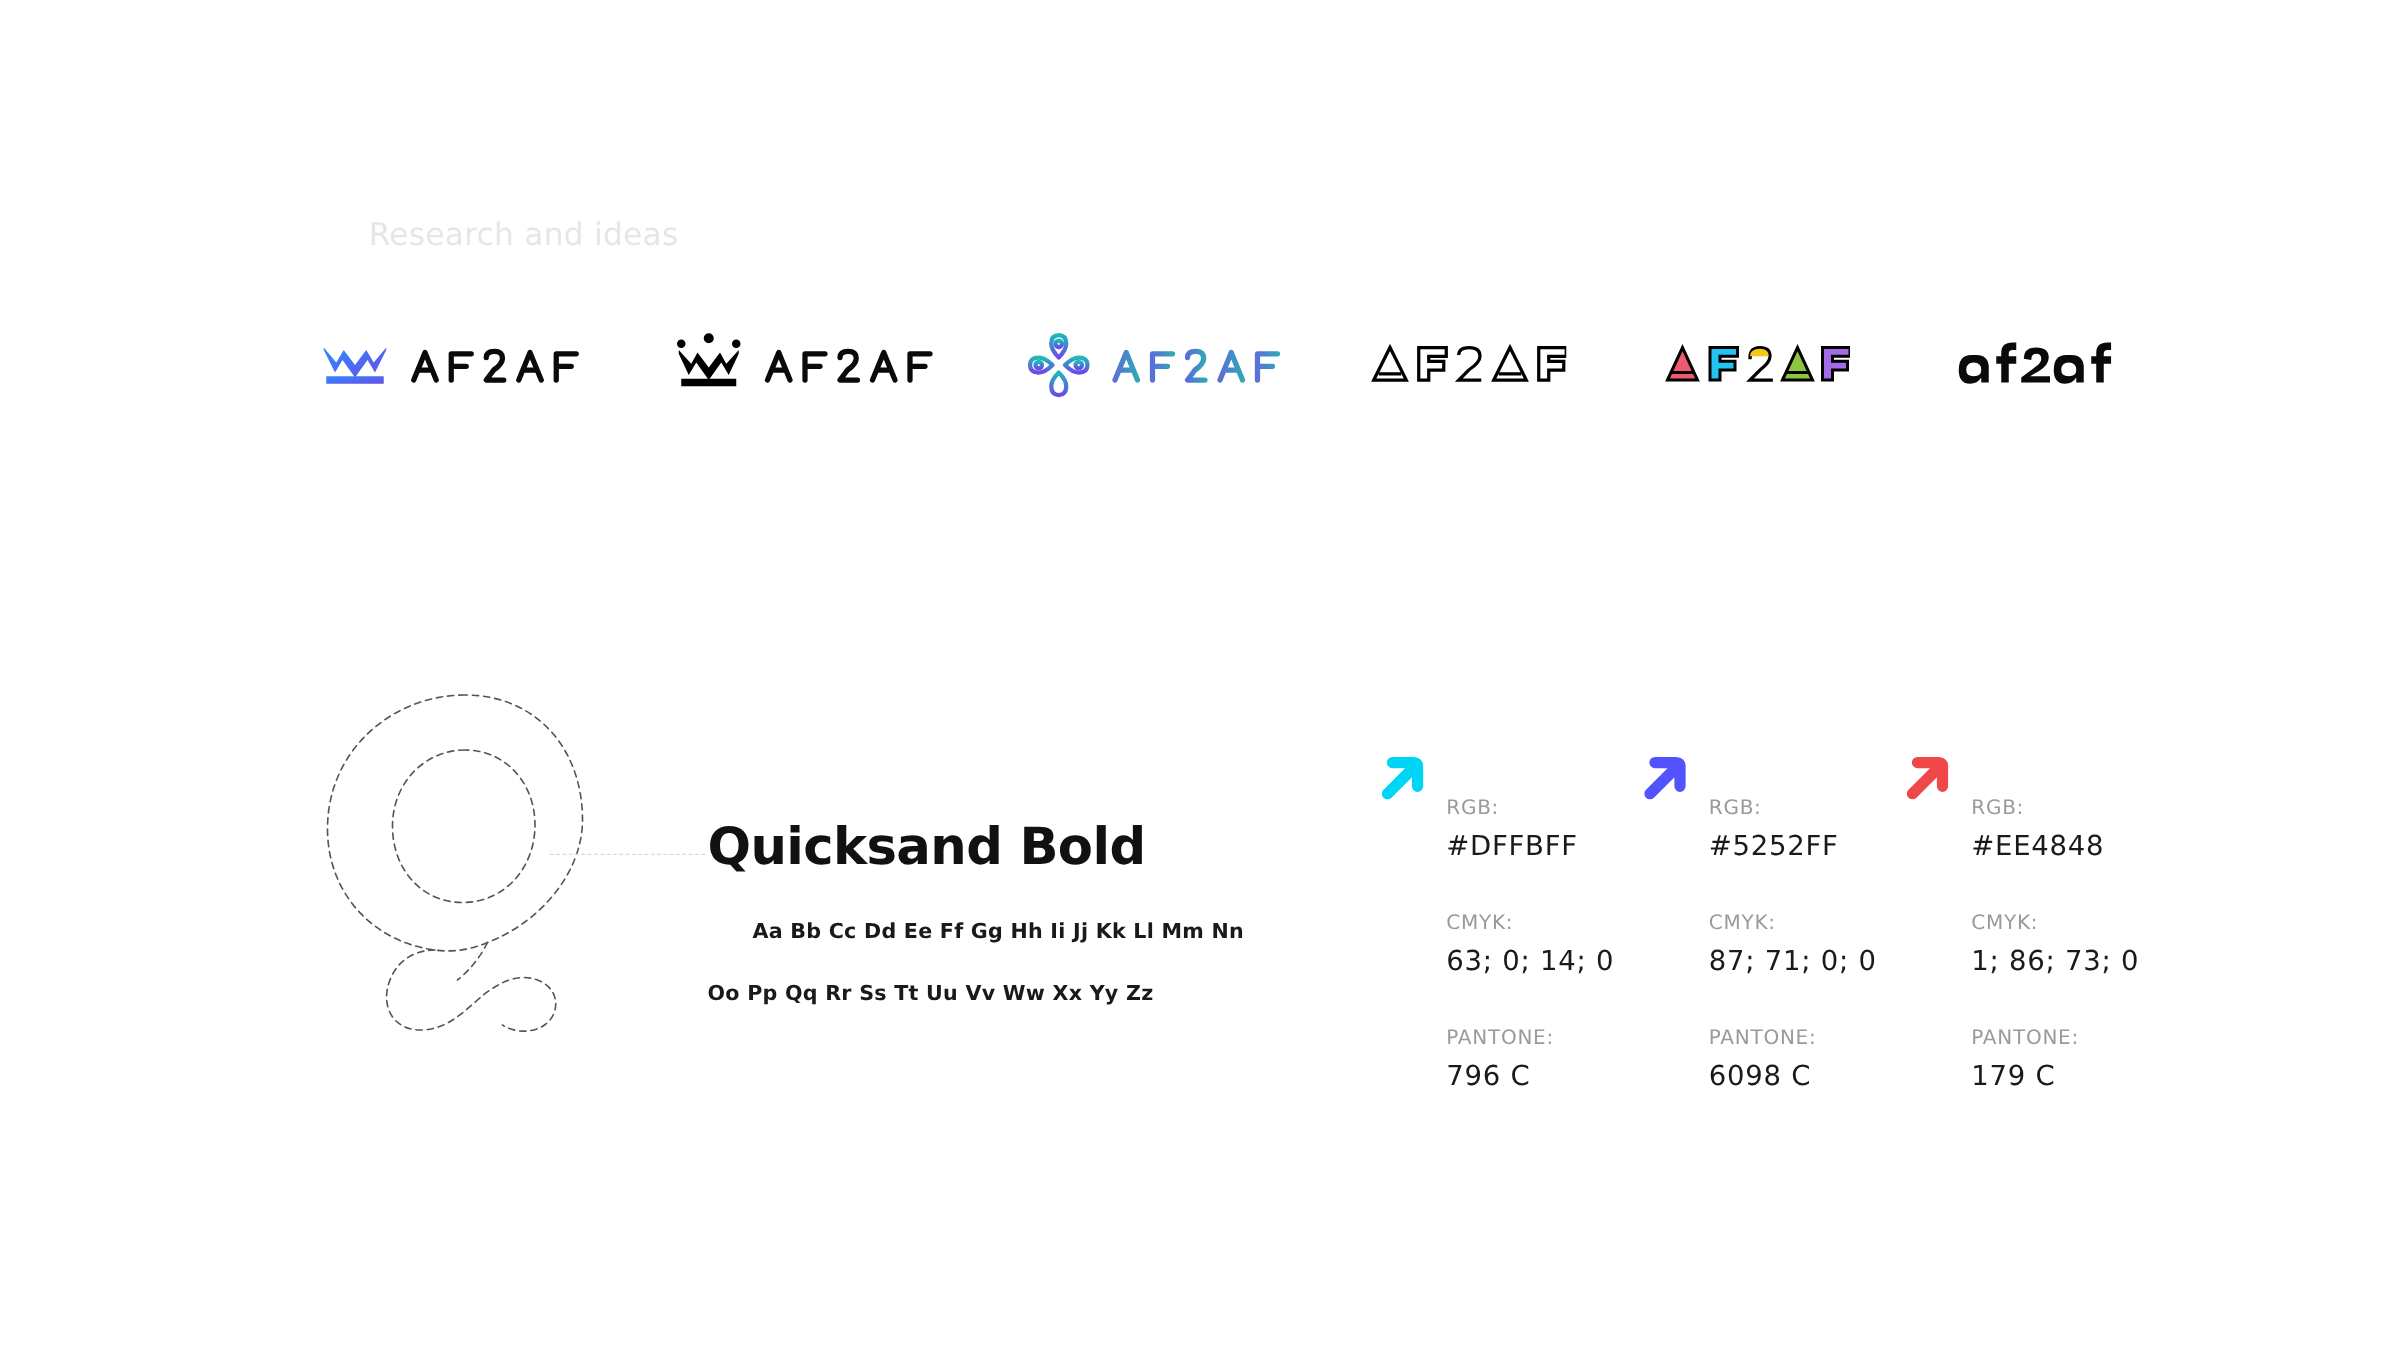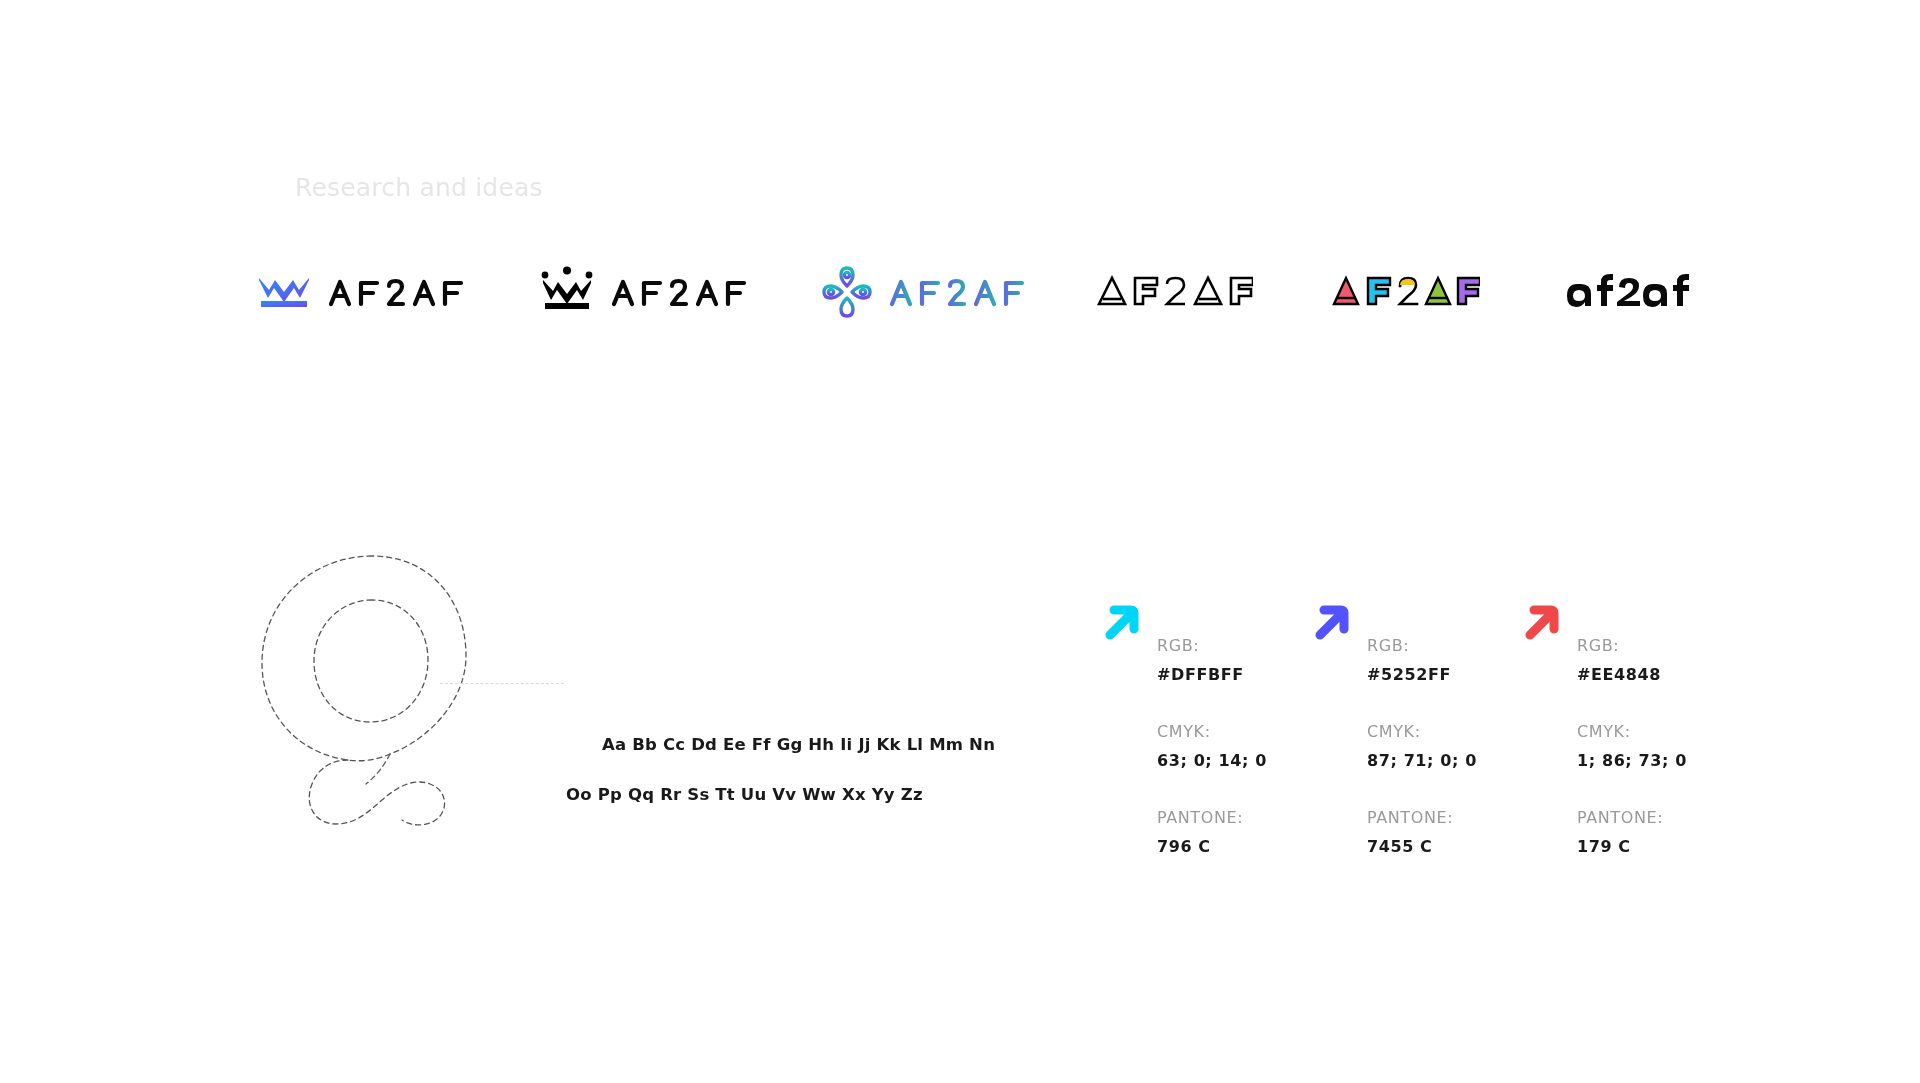--- a/index.html
+++ b/index.html
@@ -135,22 +135,22 @@
     font-family: "DejaVu Sans", sans-serif;
     font-size: 16px;
     font-weight: 400;
     letter-spacing: 0.6px;
     color: #9a9a9a;
     white-space: nowrap;
     margin-top: 38px;
   }
   .field-value {
     font-family: "DejaVu Sans", sans-serif;
-    font-size: 16px;
-    font-weight: 700;
+    font-size: 22px;
+    font-weight: 400;
     letter-spacing: 0.6px;
     color: #1a1a1a;
     white-space: nowrap;
     margin-top: 10px;
   }
   .field-group { margin-bottom: 25px; }
   .field-group:last-child { margin-bottom: 0; }
 </style>
 </head>
 <body>
@@ -305,20 +305,21 @@
                C 146 238 162 230 178 236
                C 194 242 196 258 188 268
                C 180 278 162 280 150 272"></path>
       <path d="M138 206
                C 132 218 124 228 114 236"></path>
     </g>
   </svg>
 
   <div class="connector-line"></div>
 
+  <div class="font-name">Quicksand Bold</div>
 
   <div class="alphabet-line" id="alphabet-upper">Aa Bb Cc Dd Ee Ff Gg Hh Ii Jj Kk Ll Mm Nn</div>
 
   <div class="alphabet-line" id="alphabet-lower">Oo Pp Qq Rr Ss Tt Uu Vv Ww Xx Yy Zz</div>
 
   <div class="swatches">
 
     <div class="swatch" id="swatch-0">
       <svg class="swatch-arrow" viewBox="0 0 40 40">
         <path d="M10 34 L28 16 M14 9 L31 9 Q34 9 34 12 L34 28" fill="none" stroke="#00D5F5" stroke-width="9" stroke-linecap="round" stroke-linejoin="round"></path>
@@ -347,21 +348,21 @@
         <div class="field-group">
           <div class="field-label">RGB:</div>
           <div class="field-value">#5252FF</div>
         </div>
         <div class="field-group">
           <div class="field-label">CMYK:</div>
           <div class="field-value">87; 71; 0; 0</div>
         </div>
         <div class="field-group">
           <div class="field-label">PANTONE:</div>
-          <div class="field-value">7455 C</div>
+          <div class="field-value">6098 C</div>
         </div>
       </div>
     </div>
 
     <div class="swatch" id="swatch-2">
       <svg class="swatch-arrow" viewBox="0 0 40 40">
         <path d="M10 34 L28 16 M14 9 L31 9 Q34 9 34 12 L34 28" fill="none" stroke="#EE4848" stroke-width="9" stroke-linecap="round" stroke-linejoin="round"></path>
       </svg>
       <div class="swatch-fields">
         <div class="field-group">

